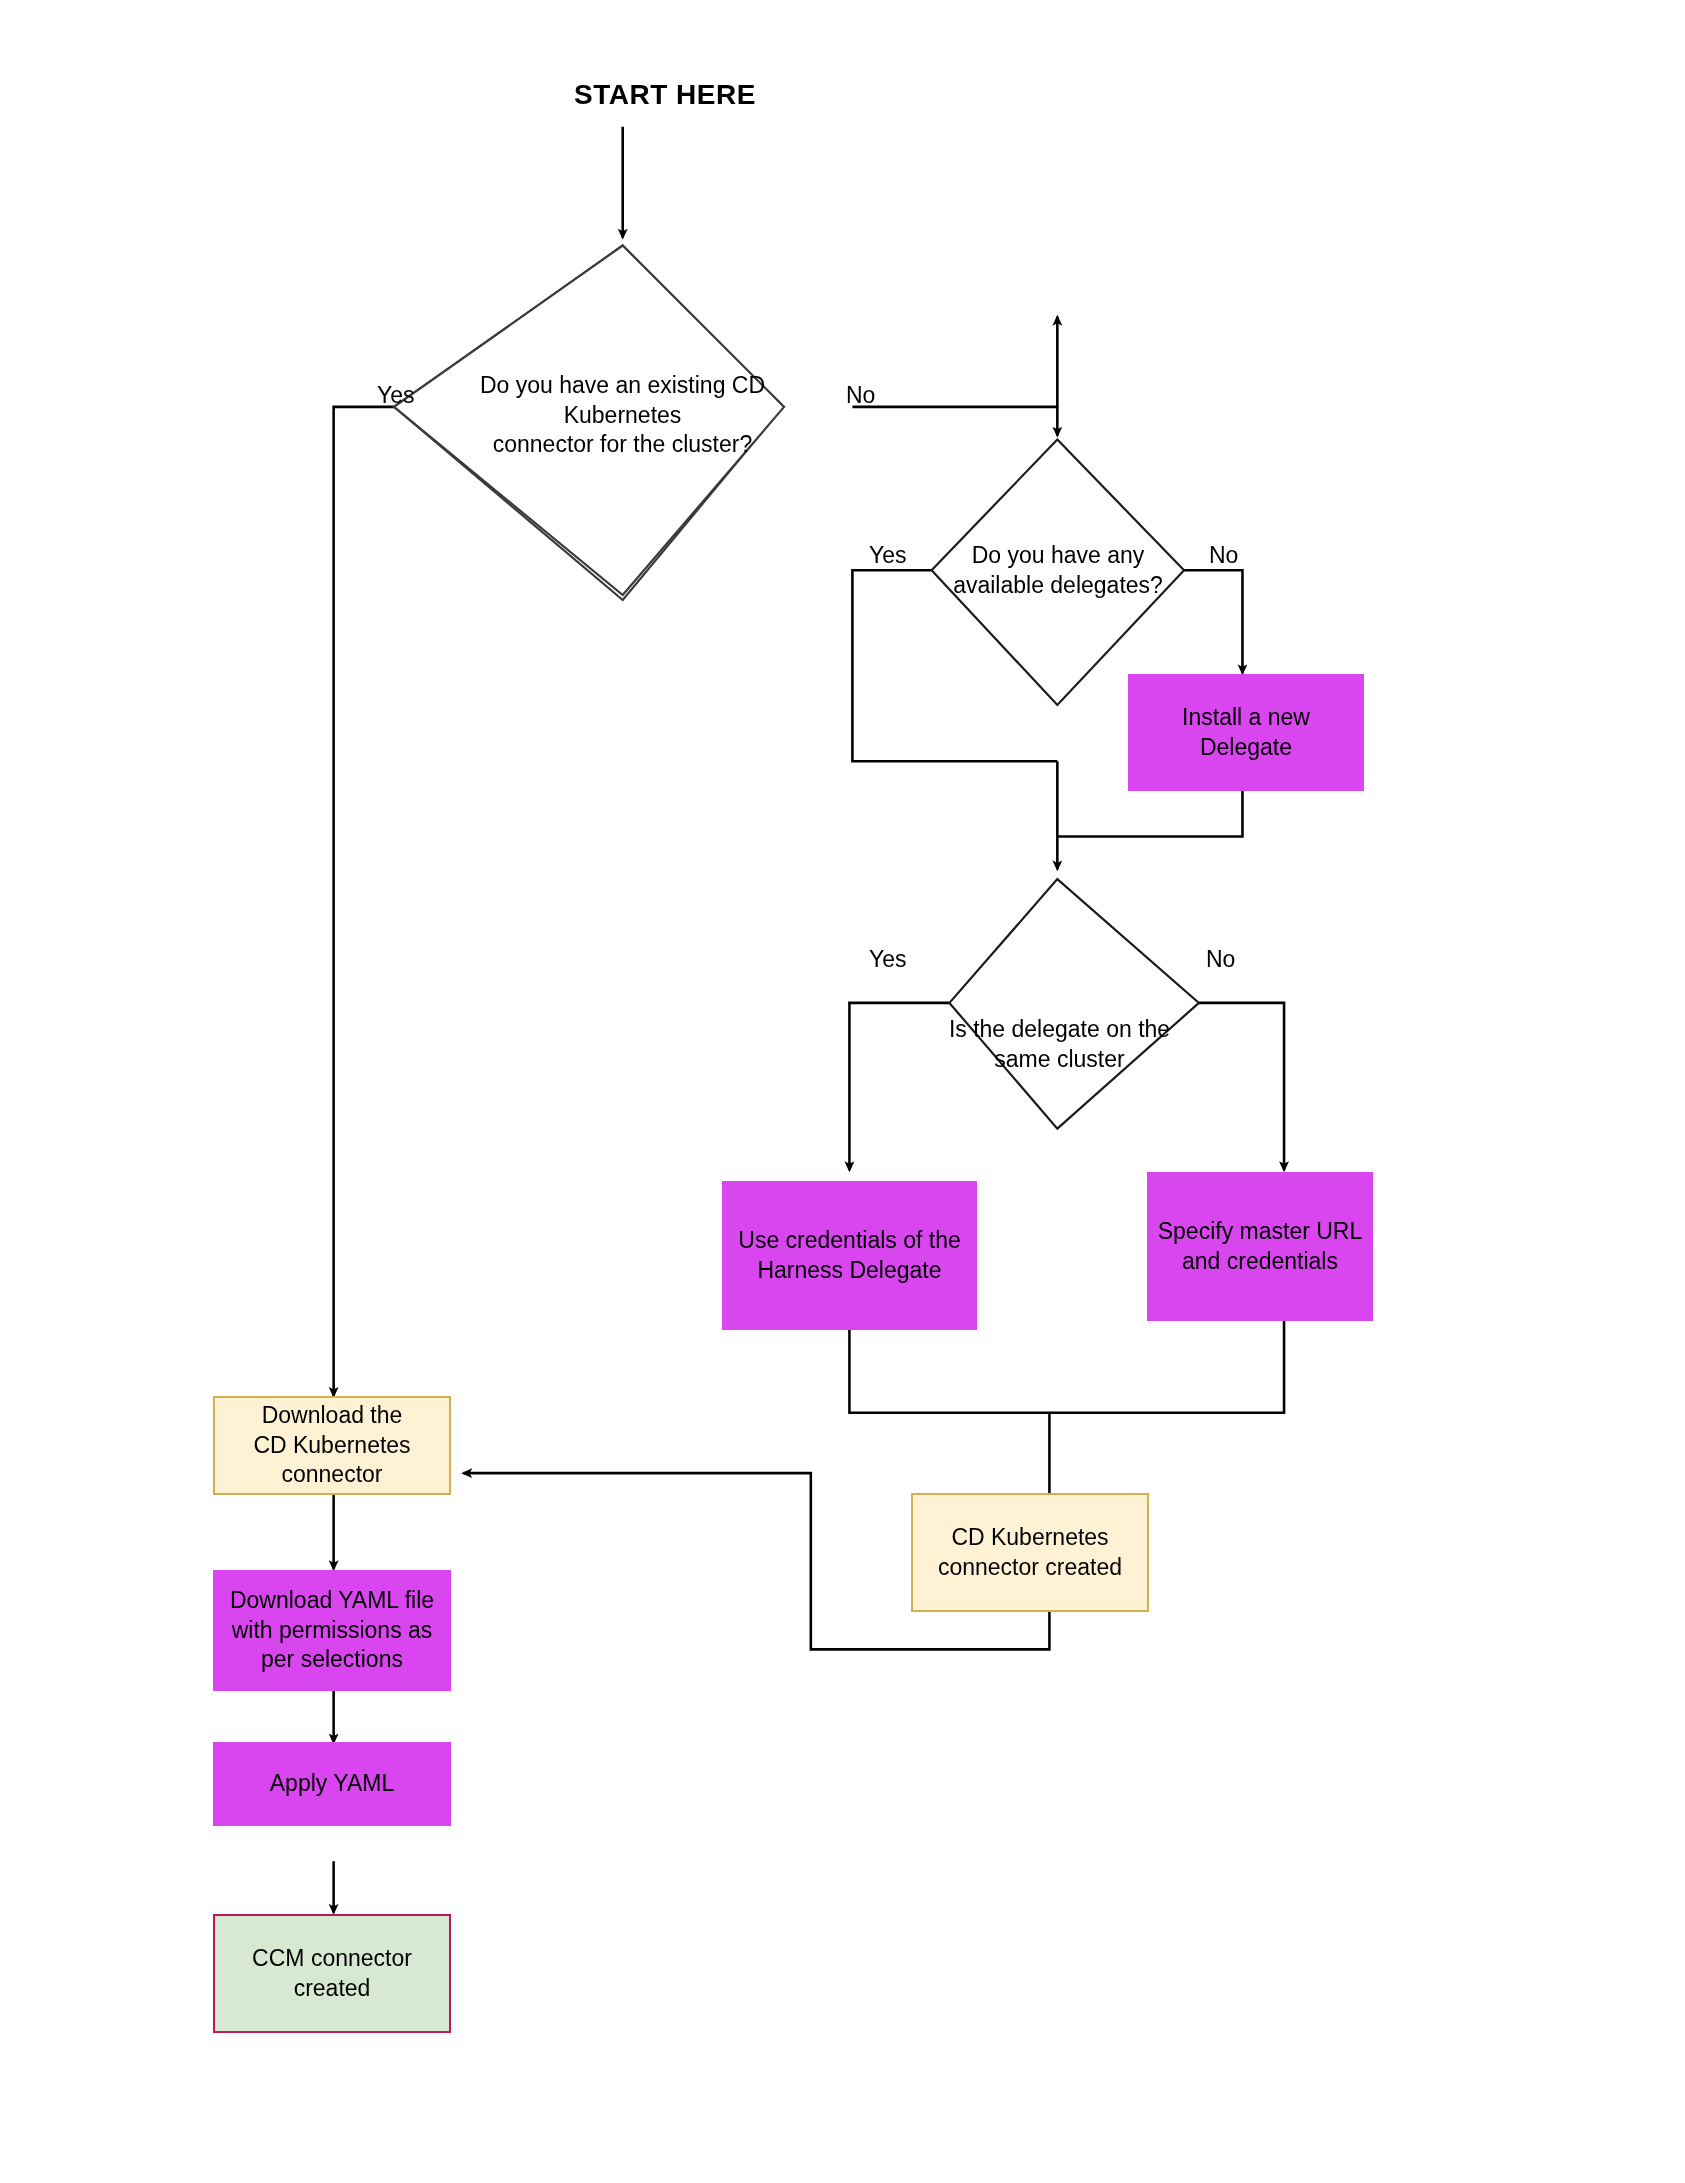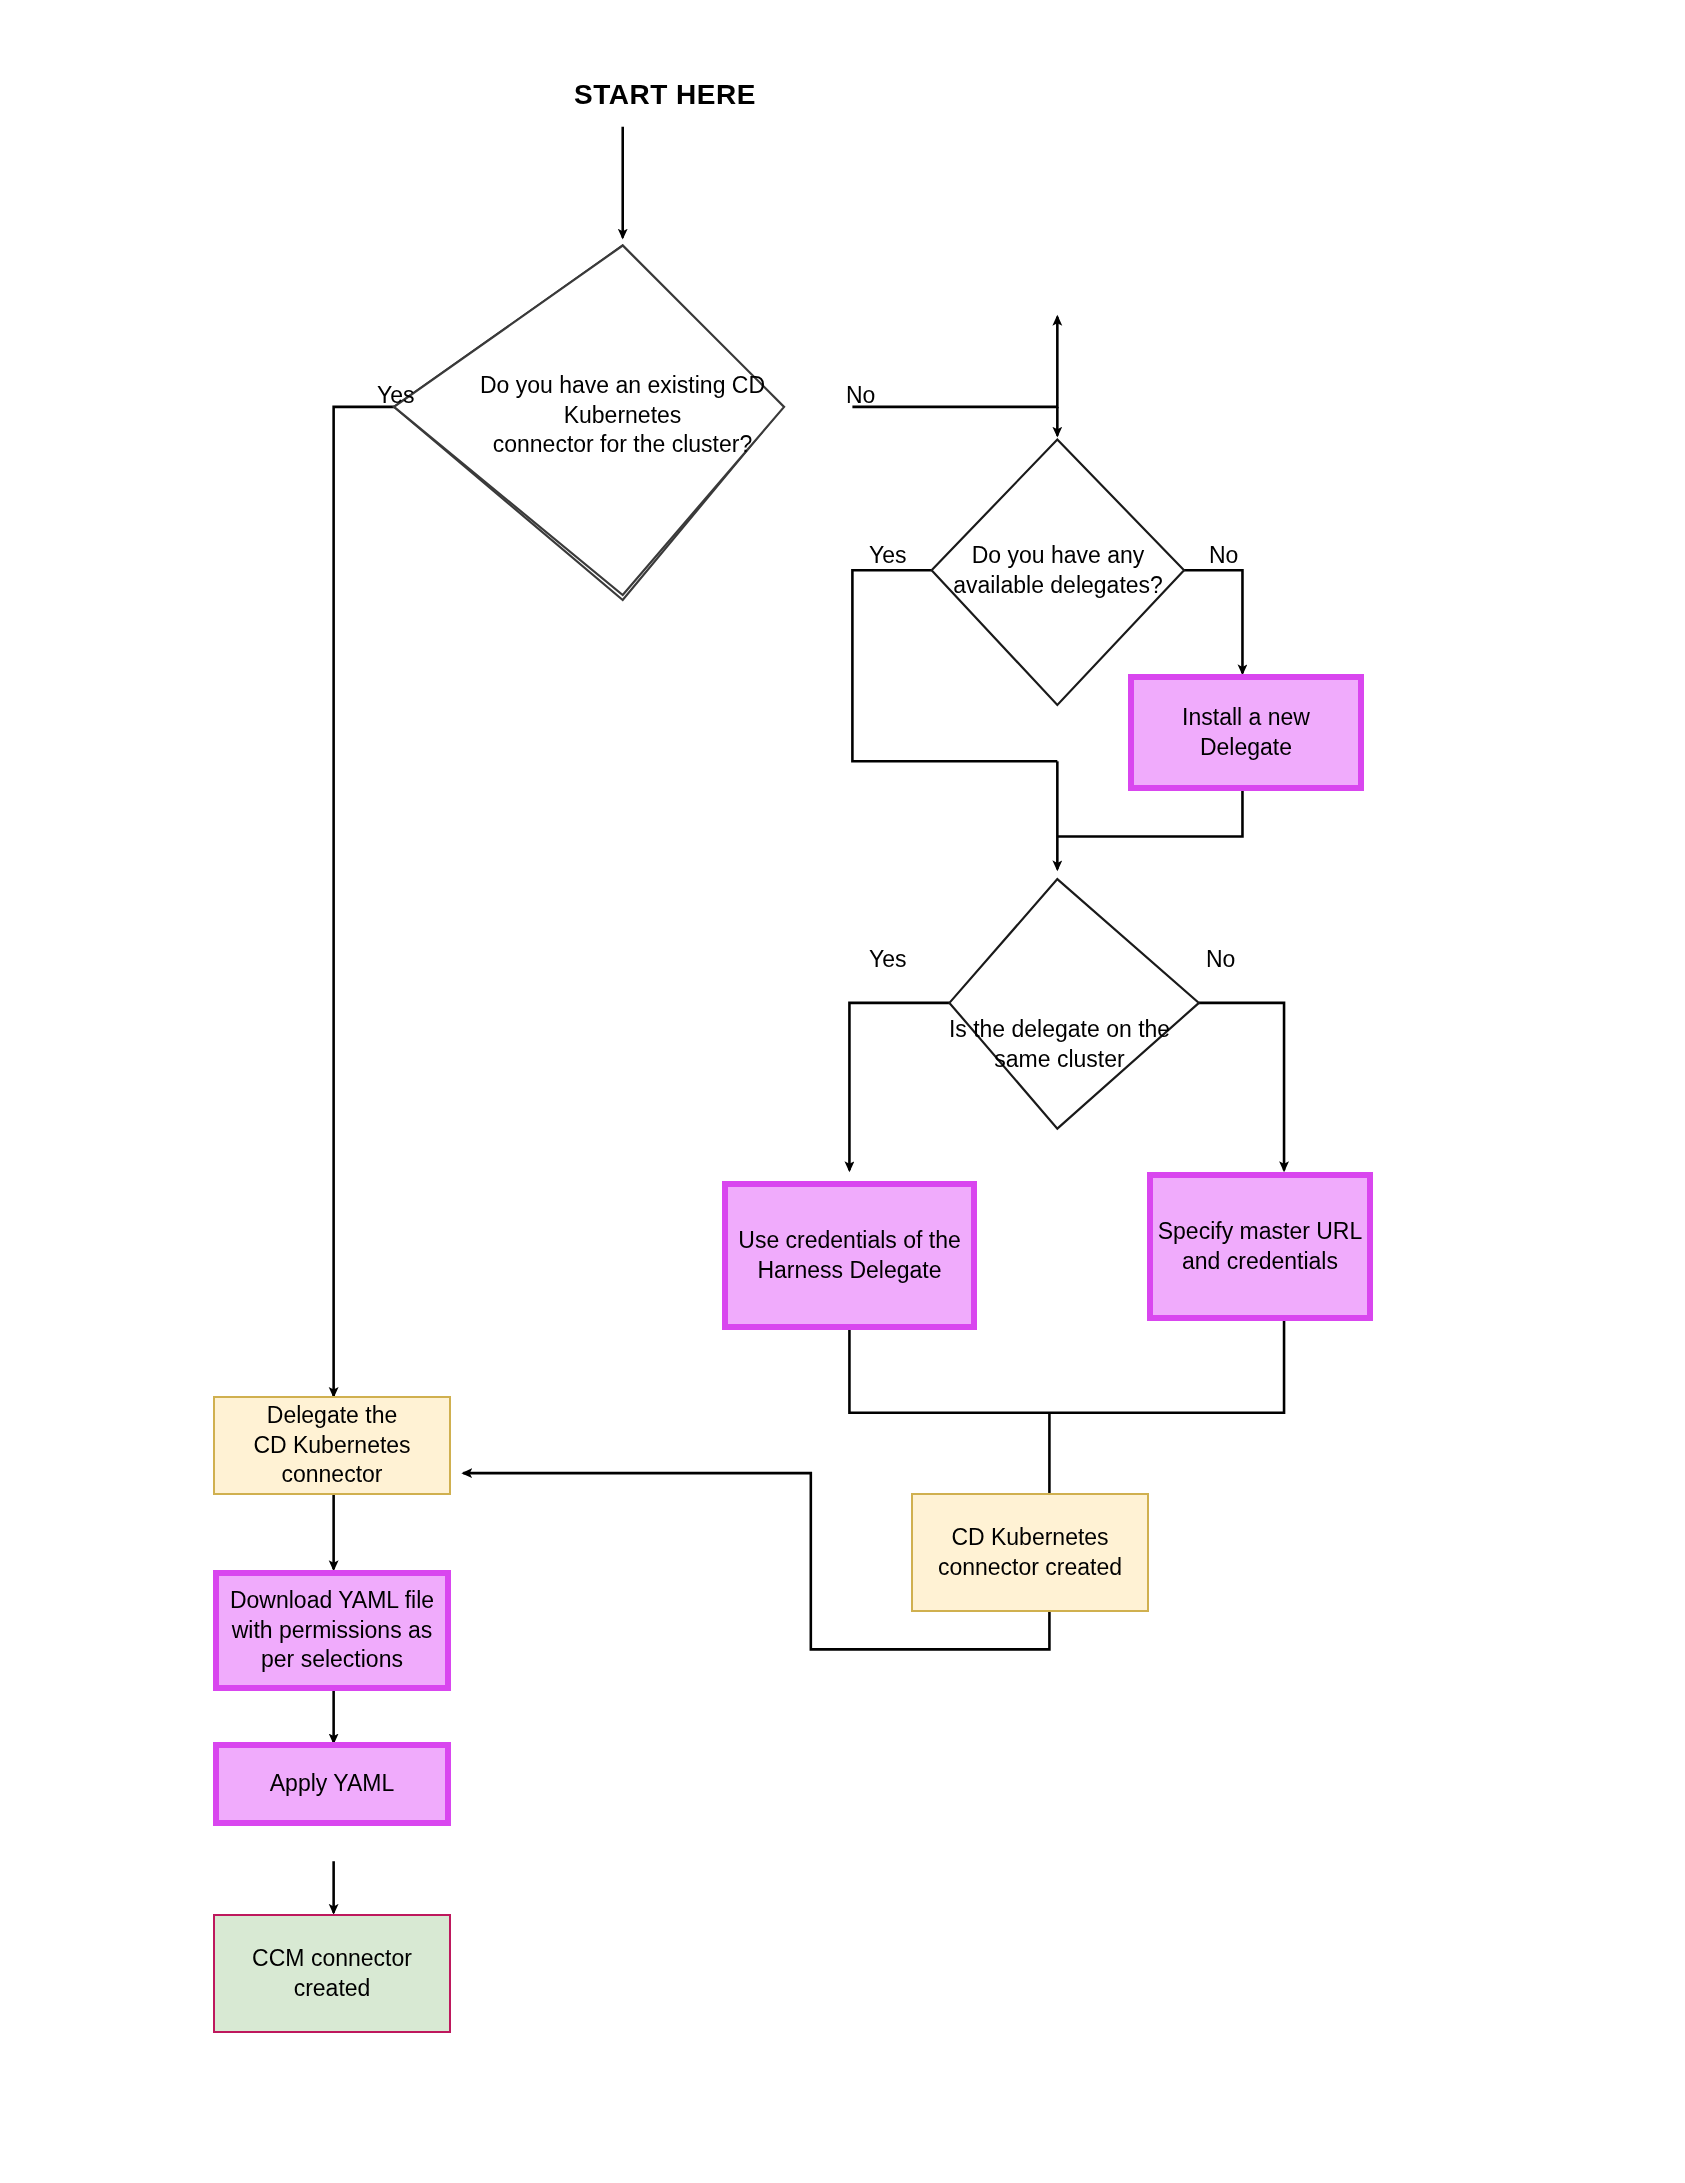--- a/index.html
+++ b/index.html
@@ -33,21 +33,21 @@
     align-items: center;
     justify-content: center;
     text-align: center;
     color: #000000;
     font-size: 23px;
     line-height: 1.28;
     white-space: pre-line;
   }
   .box {
     border: 6px solid #d946ef;
-    background: #f0abfc;
+    background: #d946ef;
   }
   .box.orange {
     background: #fff2d4;
     border: 2px solid #d0b04f;
   }
   .box.green {
     background: #d8e9d3;
     border: 2px solid #be185d;
   }
   .diamond-label {
@@ -156,21 +156,21 @@
 
   <div class="node box" style="left:1128px; top:674px; width:236px; height:117px;">Install a new
 Delegate</div>
 
   <div class="node box" style="left:722px; top:1172px; width:255px; height:149px;margin-top:9px;">Use credentials of the
 Harness Delegate</div>
 
   <div class="node box" style="left:1147px; top:1172px; width:226px; height:149px;">Specify master URL
 and credentials</div>
 
-  <div class="node box orange" style="left:213px; top:1396px; width:238px; height:99px;">Delegate the
+  <div class="node box orange" style="left:213px; top:1396px; width:238px; height:99px;">Download the
 CD Kubernetes
 connector</div>
 
   <div class="node box orange" style="left:911px; top:1493px; width:238px; height:119px;">CD Kubernetes
 connector created</div>
 
   <div class="node box" style="left:213px; top:1570px; width:238px; height:121px;">Download YAML file
 with permissions as
 per selections</div>
 

